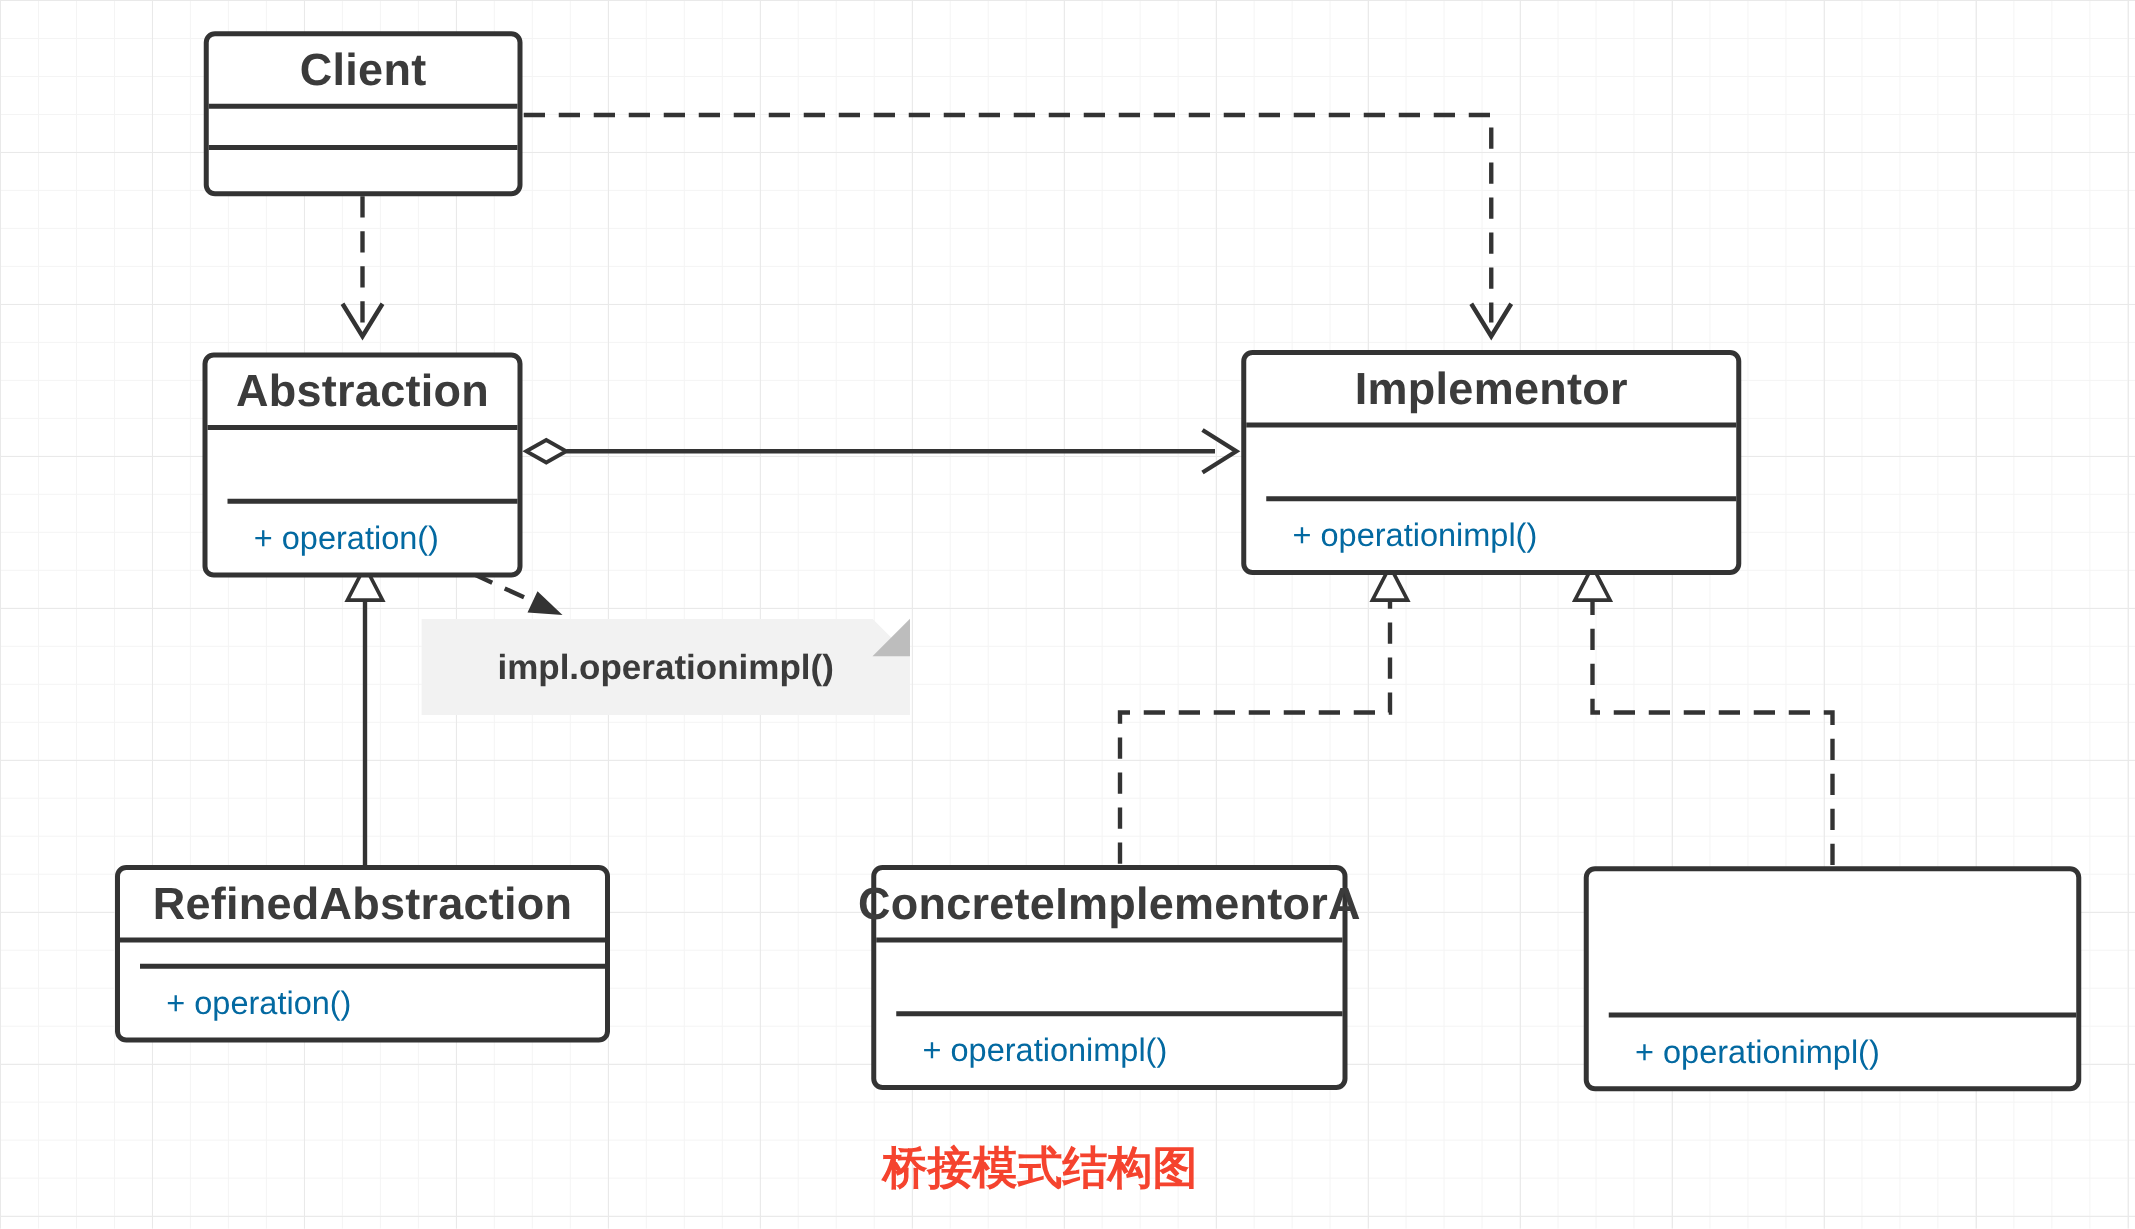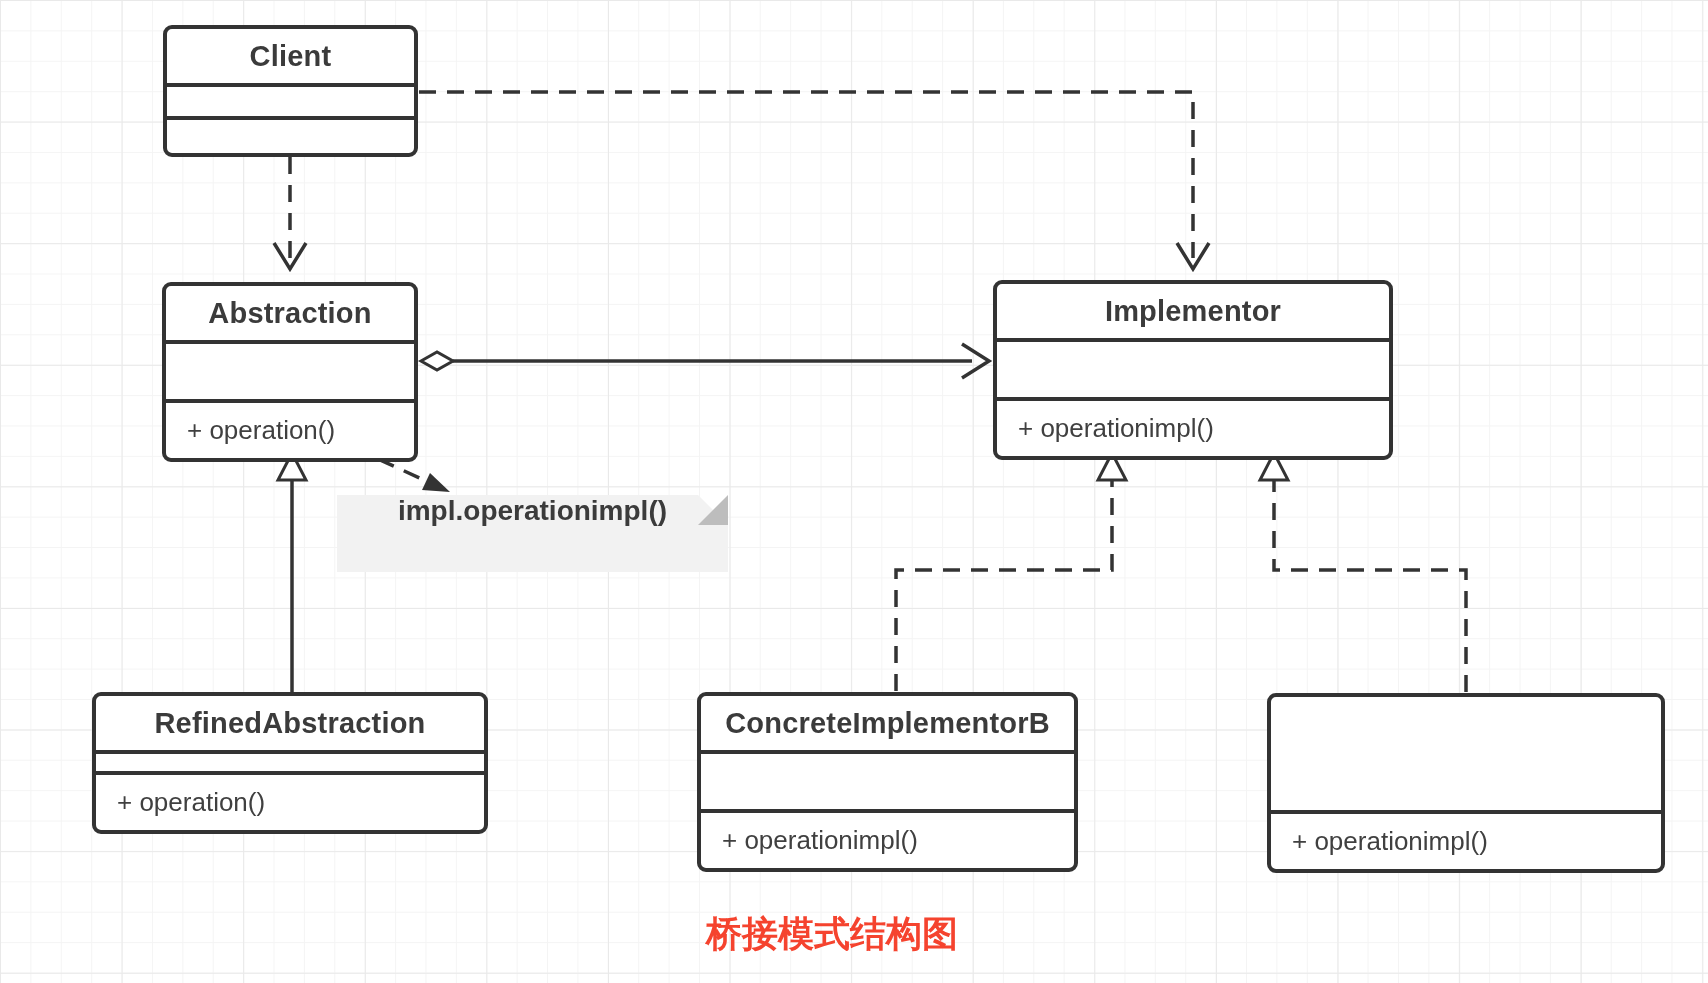--- a/index.html
+++ b/index.html
@@ -28,39 +28,39 @@
     background:#ffffff;
     border:4px solid #333333;
     border-radius:9px;
     box-sizing:border-box;
     display:flex;flex-direction:column;
   }
   .uml-row{border-top:4px solid #333333;box-sizing:border-box;}
   .uml-row:first-child{border-top:none;}
   .uml-title{
     display:flex;align-items:center;justify-content:center;
-    font-weight:bold;font-size:29px;color:#3b3b3b;letter-spacing:0.2px;
+    font-weight:bold;font-size:36px;color:#3b3b3b;letter-spacing:0.2px;
   }
   .uml-fields{flex:1;}
   .uml-methods{
     display:flex;align-items:center;
     padding-left:21px;
-    font-size:26px;color:#404040;
+    font-size:26px;color:#0369a1;margin-left:16px;
   }
   .client-title{height:54px;}
   .client-mid{height:33px;}
   .client-bottom{flex:1;}
   .box-title{height:54px;}
   .box-methods{height:59px;}
   .note{
     position:absolute;z-index:2;
     left:337px;top:495px;width:391px;height:77px;
     background:#f2f2f2;
     clip-path:polygon(0 0,calc(100% - 30px) 0,100% 30px,100% 100%,0 100%);
-    display:flex;justify-content:center;
+    display:flex;align-items:center;justify-content:center;
   }
   .note-fold{
     position:absolute;top:0;right:0;width:0;height:0;
     border-left:30px solid transparent;
     border-bottom:30px solid #bdbdbd;
   }
   .note-text{font-weight:bold;font-size:28px;color:#3b3b3b;}
   .caption{
     position:absolute;z-index:2;
     left:832px;top:915px;transform:translateX(-50%);
@@ -136,21 +136,21 @@
 
   <div class="uml-class" style="left:92px;top:692px;width:396px;height:142px;">
     <div class="uml-row uml-title box-title">RefinedAbstraction</div>
     <div class="uml-row uml-fields"></div>
     <div class="uml-row uml-methods box-methods">
       <span>+ operation()</span>
     </div>
   </div>
 
   <div class="uml-class" style="left:697px;top:692px;width:381px;height:180px;">
-    <div class="uml-row uml-title box-title">ConcreteImplementorB</div>
+    <div class="uml-row uml-title box-title">ConcreteImplementorA</div>
     <div class="uml-row uml-fields"></div>
     <div class="uml-row uml-methods box-methods">
       <span>+ operationimpl()</span>
     </div>
   </div>
 
   <div class="uml-class" style="left:1267px;top:693px;width:398px;height:180px;">
     <div class="uml-row uml-fields"></div>
     <div class="uml-row uml-methods box-methods">
       <span>+ operationimpl()</span>

